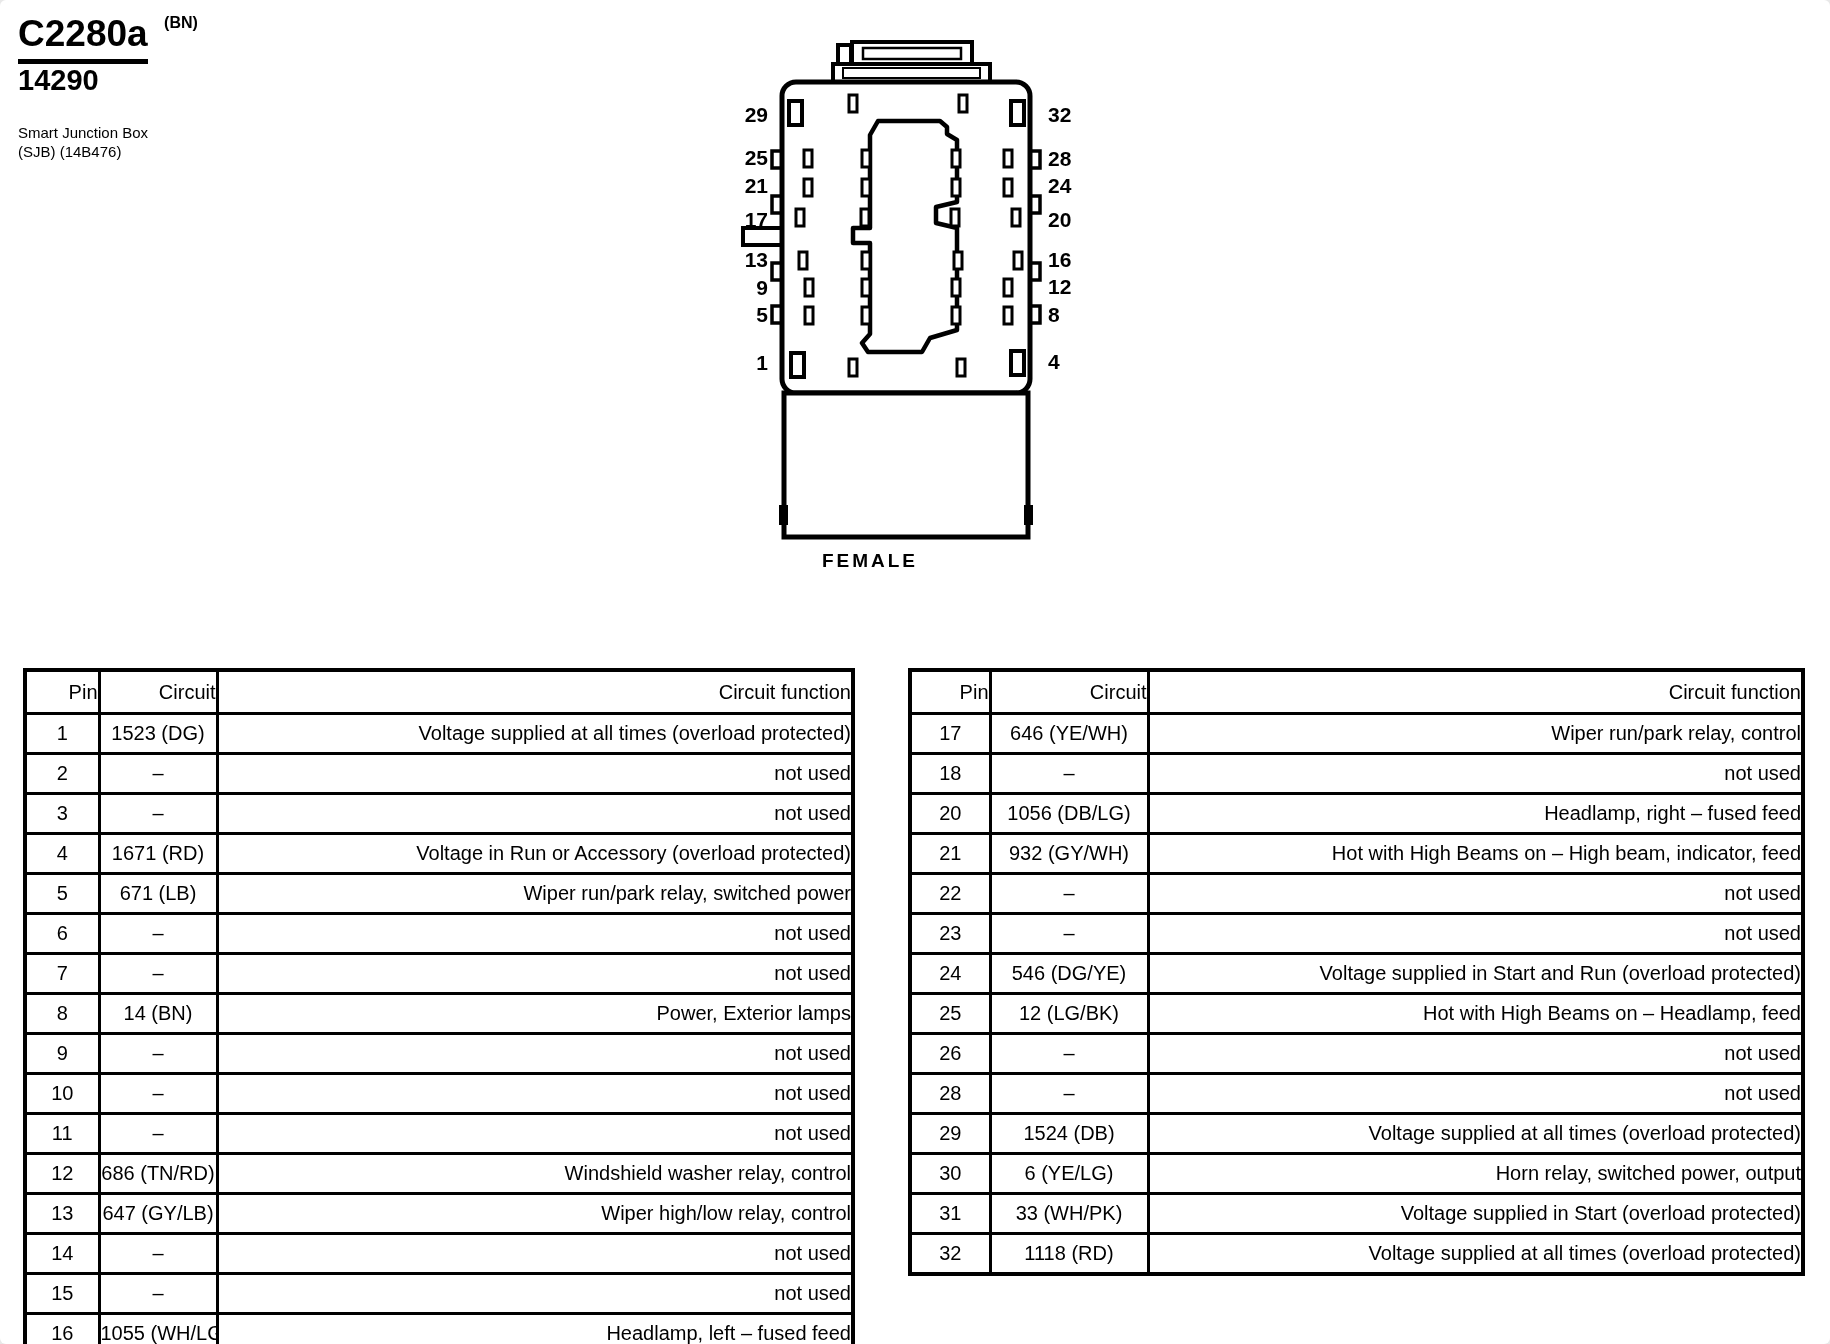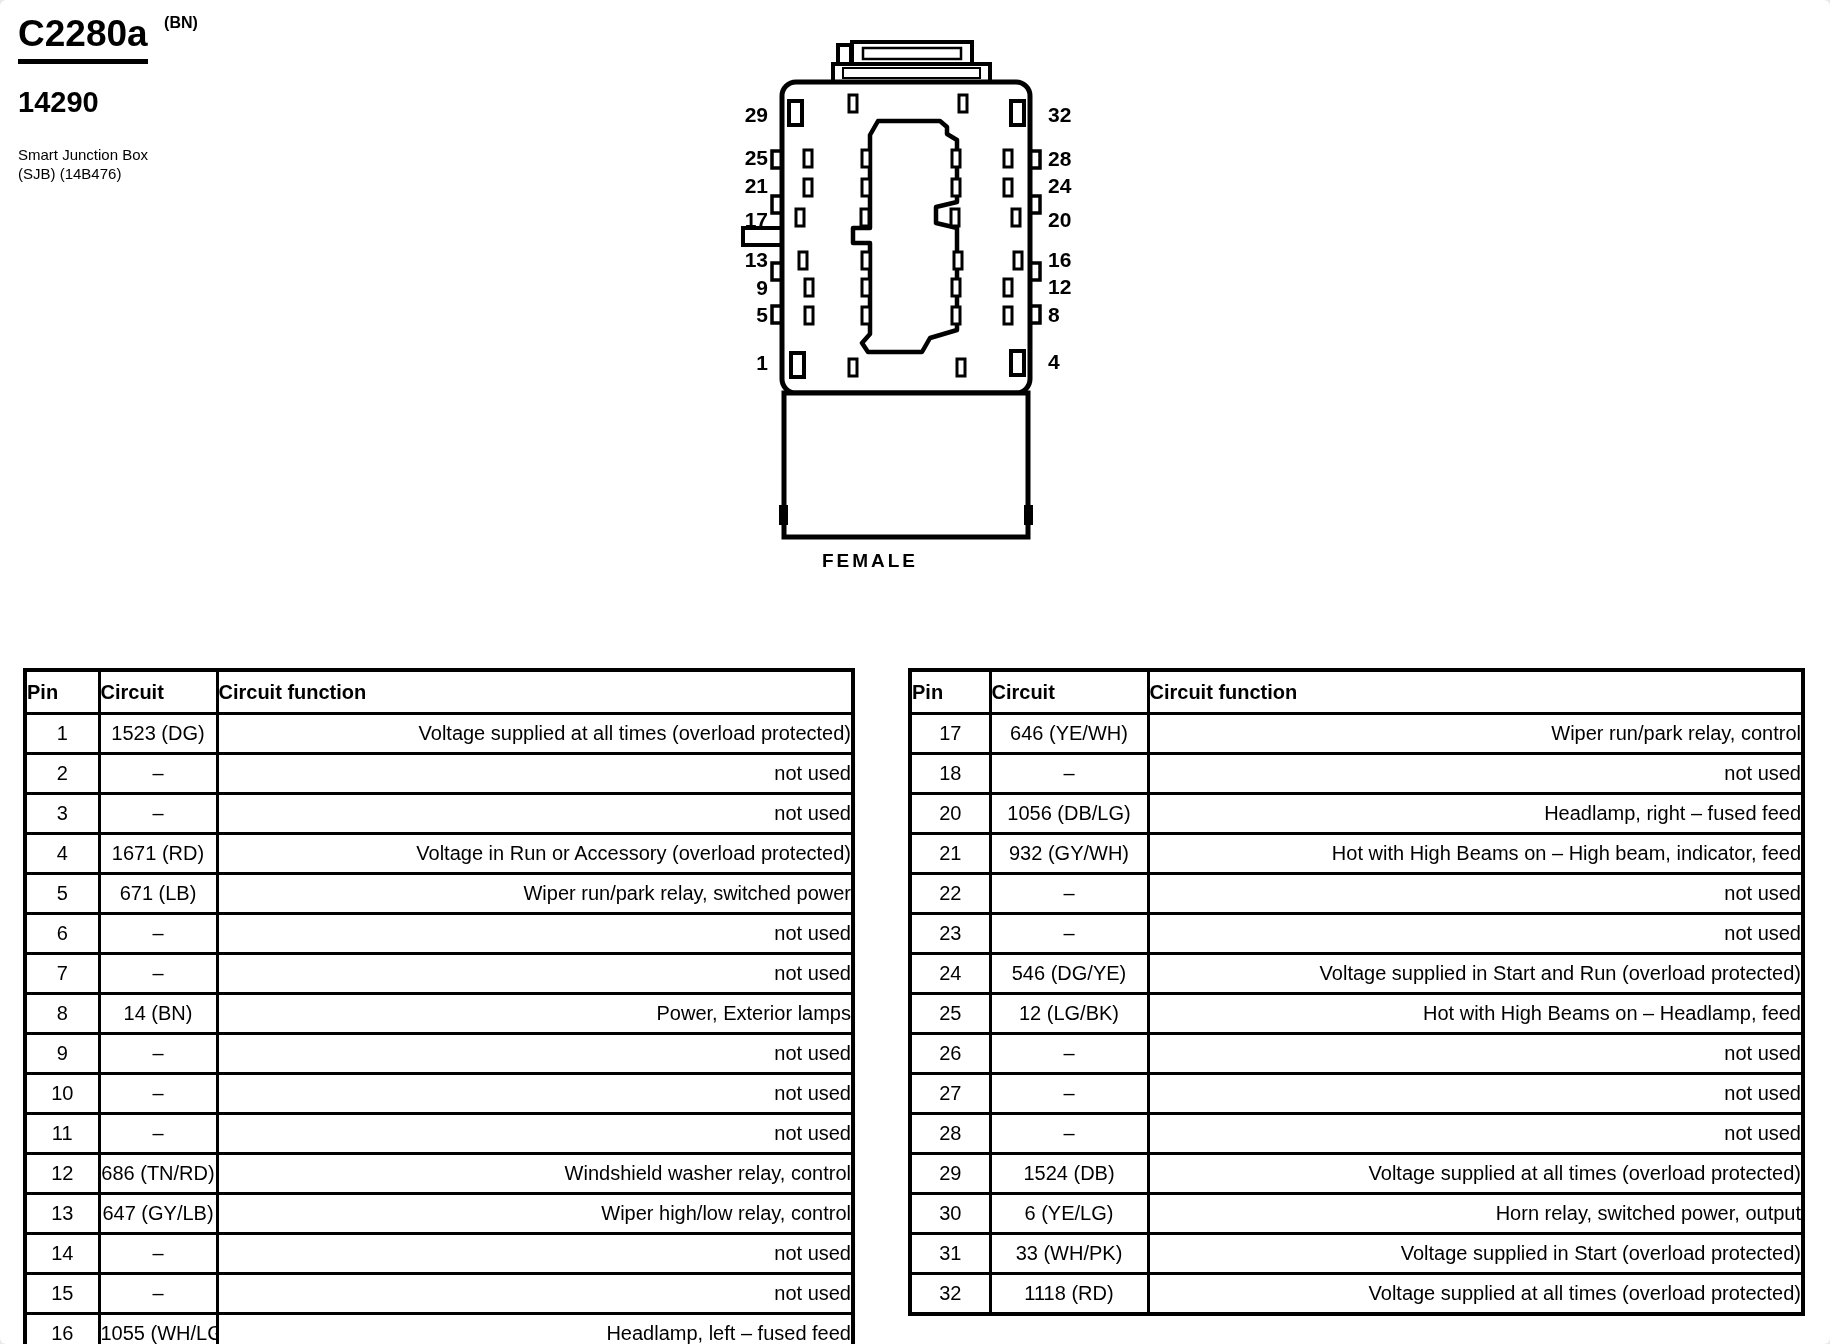--- a/index.html
+++ b/index.html
@@ -5,35 +5,35 @@
   html,body{margin:0;padding:0;background:#e8e8e8;}
   #page{
     position:relative;width:1830px;height:1344px;background:#ffffff;
     font-family:"Liberation Sans", sans-serif;color:#000;overflow:hidden;border-radius:6px;
   }
   
   #hdr{position:absolute;left:18px;top:14px;}
   .conn-id{font-size:37px;font-weight:bold;letter-spacing:0px;display:inline-block;
     border-bottom:5px solid #000;padding-bottom:4px;line-height:1.1;}
   .conn-color{font-size:16px;font-weight:bold;vertical-align:18px;margin-left:12px;}
-  .part-no{font-size:29px;font-weight:bold;margin-top:22px;}
+  .part-no{font-size:29px;font-weight:bold;}
   .comp-name{font-size:15px;margin-top:26px;line-height:1.3;}
   .comp-detail{font-size:15px;line-height:1.3;}
   
   #connector-wrap{position:absolute;left:735px;top:20px;width:350px;height:565px;}
   #female-label{position:absolute;left:745px;top:550px;width:250px;text-align:center;
     font-size:19px;font-weight:bold;letter-spacing:3px;}
   
   .pin-table{position:absolute;top:668px;}
   #table-left{left:23px;width:832px;}
   #table-right{left:908px;width:897px;}
   table{border-collapse:collapse;width:100%;table-layout:fixed;}
   table,td,th{border:3px solid #000;}
   table{border-width:4px;}
-  th{font-size:20px;font-weight:bold;height:40px;text-align:left;padding:0;}
+  th{font-size:20px;font-weight:normal;height:40px;text-align:right;padding:0;}
   td{font-size:20px;height:37px;padding:0;white-space:nowrap;overflow:hidden;}
   td.c-pin, td.c-circuit{text-align:center;}
   td.c-func{text-align:right;padding-left:14px;}
   #table-left col.w-pin{width:74px;}   #table-left col.w-circuit{width:118px;}
   #table-right col.w-pin{width:80px;}  #table-right col.w-circuit{width:158px;}
 </style>
 </head>
 <body>
 
 <div id="page">
@@ -297,25 +297,20 @@
             <td class="c-pin">25</td>
             <td class="c-circuit">12 (LG/BK)</td>
             <td class="c-func">Hot with High Beams on – Headlamp, feed</td>
           </tr>
           <tr>
             <td class="c-pin">26</td>
             <td class="c-circuit">–</td>
             <td class="c-func">not used</td>
           </tr>
           <tr>
-            <td class="c-pin">27</td>
-            <td class="c-circuit">–</td>
-            <td class="c-func">not used</td>
-          </tr>
-          <tr>
             <td class="c-pin">28</td>
             <td class="c-circuit">–</td>
             <td class="c-func">not used</td>
           </tr>
           <tr>
             <td class="c-pin">29</td>
             <td class="c-circuit">1524 (DB)</td>
             <td class="c-func">Voltage supplied at all times (overload protected)</td>
           </tr>
           <tr>

